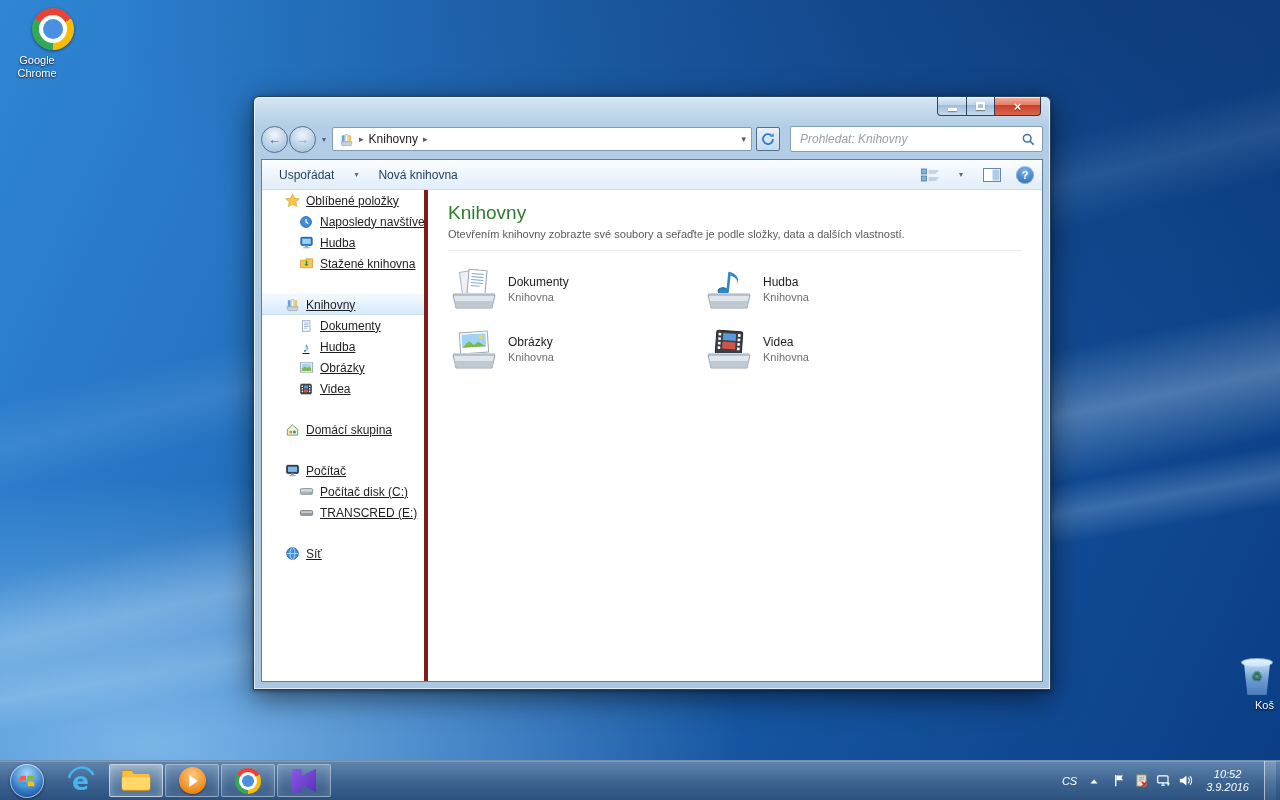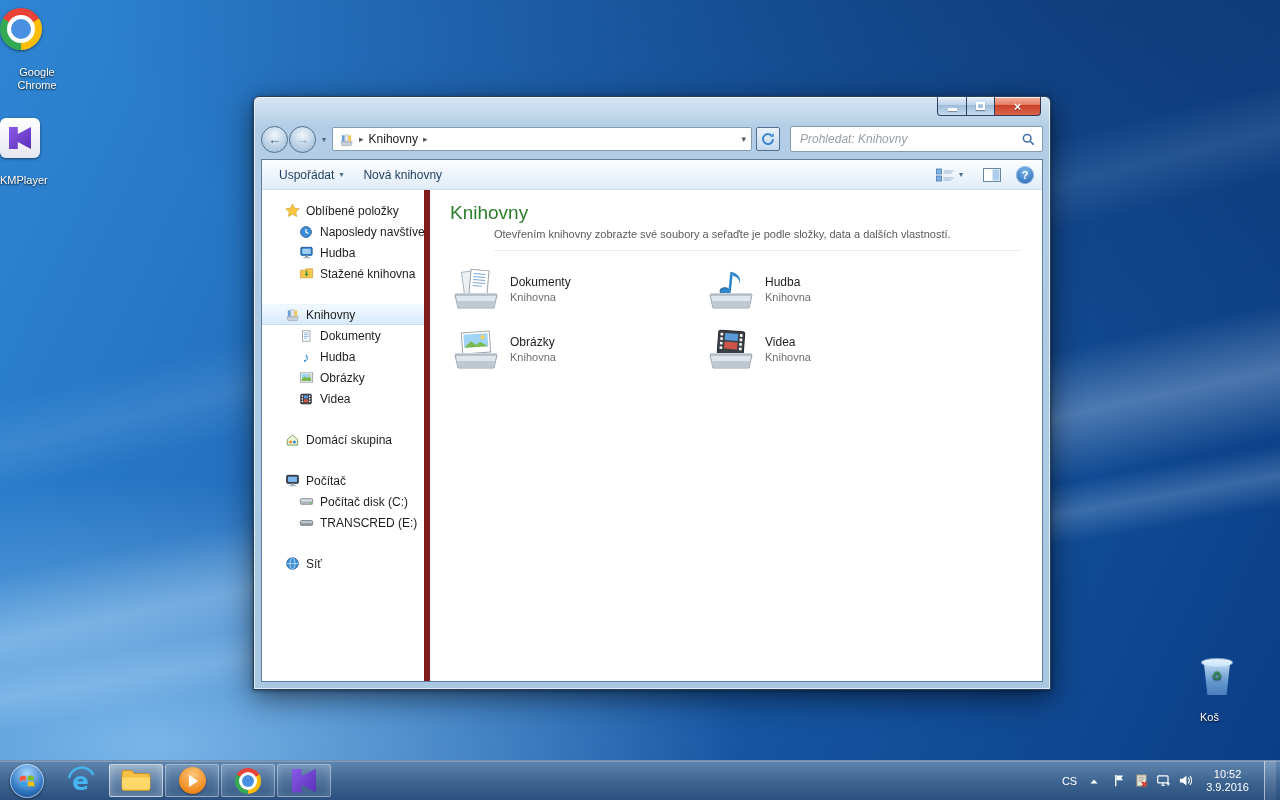--- a/index.html
+++ b/index.html
@@ -14,21 +14,21 @@
       linear-gradient(115deg,#2f86d4 0%,#1d63b2 45%,#0b3e86 100%);}
   .streak{position:absolute;pointer-events:none;}
   .s1{left:-12%;top:56%;width:135%;height:130px;transform:rotate(-12deg);
       background:linear-gradient(rgba(255,255,255,0),rgba(215,238,255,.30),rgba(255,255,255,0));}
   .s2{left:-10%;top:72%;width:130%;height:60px;transform:rotate(-10deg);
       background:linear-gradient(rgba(255,255,255,0),rgba(210,235,255,.22),rgba(255,255,255,0));}
   .s3{left:-10%;top:30%;width:130%;height:90px;transform:rotate(-14deg);
       background:linear-gradient(rgba(255,255,255,0),rgba(190,225,255,.12),rgba(255,255,255,0));}
 
   
-  .dicon{position:absolute;width:74px;display:flex;flex-direction:column;align-items:flex-start;gap:16px;
+  .dicon{position:absolute;width:74px;display:flex;flex-direction:column;align-items:flex-end;gap:4px;
     color:#fff;font-size:11px;text-align:center;text-shadow:0 1px 2px rgba(0,0,0,.9);cursor:default;line-height:13px;}
   .chrome-circle{width:42px;height:42px;border-radius:50%;position:relative;
     background:conic-gradient(from 60deg,#fbbc05 0 120deg,#34a853 120deg 240deg,#ea4335 240deg 360deg);
     box-shadow:0 1px 3px rgba(0,0,0,.5);}
   .chrome-circle::after{content:"";position:absolute;inset:11px;border-radius:50%;background:#4a90e2;box-shadow:0 0 0 4px #fff;}
   .chrome-sm{width:26px;height:26px;border-radius:50%;position:relative;
     background:conic-gradient(from 60deg,#fbbc05 0 120deg,#34a853 120deg 240deg,#ea4335 240deg 360deg);}
   .chrome-sm::after{content:"";position:absolute;inset:7px;border-radius:50%;background:#4a90e2;box-shadow:0 0 0 3px #fff;}
   .km-tile{width:40px;height:40px;border-radius:6px;background:linear-gradient(#ffffff,#e6e6f2);
     display:flex;align-items:center;justify-content:center;box-shadow:0 1px 3px rgba(0,0,0,.5);}
@@ -75,39 +75,39 @@
   .searchbox{margin-left:6px;flex:1;height:24px;background:#fff;border:1px solid #849cb4;border-radius:2px;
     display:flex;align-items:center;padding:12px 7px;box-sizing:border-box;}
   .searchbox input{flex:1;border:none;outline:none;background:transparent;font-family:"Liberation Sans",sans-serif;
     font-size:12px;color:#444;}
   .searchbox input::placeholder{color:#9aa0a6;font-style:italic;}
 
   .client{position:absolute;left:7px;right:7px;top:62px;bottom:7px;background:#fff;border:1px solid #5f7d9c;
     display:flex;flex-direction:column;overflow:hidden;}
   .toolbar{height:29px;flex:0 0 29px;background:linear-gradient(#fcfdff,#eef5fc 50%,#e1edf9);
     border-bottom:1px solid #cfdeee;display:flex;align-items:center;padding:0 8px;font-size:12px;color:#1e3c5c;gap:2px;}
-  .tool-btn{display:flex;align-items:center;gap:5px;padding:4px 9px;border-radius:2px;cursor:default;}
+  .tool-btn{display:flex;align-items:center;gap:20px;padding:4px 9px;border-radius:2px;cursor:default;}
   .caret{font-size:8px;color:#4a6a8a;}
   .tool-right{margin-left:auto;display:flex;align-items:center;gap:10px;}
   .help-circle{width:18px;height:18px;border-radius:50%;background:radial-gradient(circle at 50% 30%,#7fb6ec,#1b5fae);
     color:#fff;font-size:11px;font-weight:bold;display:flex;align-items:center;justify-content:center;
     box-shadow:inset 0 0 0 1px rgba(255,255,255,.4);}
 
   .body{flex:1;display:flex;min-height:0;}
-  .sidebar{width:162px;flex:0 0 162px;border-right:6px solid #7f1d1d;padding-top:10px;font-size:12px;color:#1e1e1e;overflow:hidden;}
+  .sidebar{width:162px;flex:0 0 162px;border-right:4px solid #7f1d1d;font-size:12px;color:#1e1e1e;overflow:hidden;text-decoration:underline;}
   .sgroup{margin-bottom:20px;}
   .srow{display:flex;align-items:center;height:21px;padding-left:22px;gap:6px;white-space:nowrap;cursor:default;}
   .srow.child{padding-left:36px;}
   .srow.selected{background:linear-gradient(#f3f9fe,#d7eafc);border-top:1px solid #eef6fd;border-bottom:1px solid #c6def2;height:19px;}
   .i16{width:16px;height:16px;flex:0 0 16px;display:flex;align-items:center;justify-content:center;}
   .note-glyph{color:#2f86c8;font-size:14px;line-height:1;}
 
   .main{flex:1;padding:12px 20px 0 20px;min-width:0;}
   .main-title{font-size:19px;color:#2c7d2c;}
-  .main-sub{font-size:11px;color:#5a5a5a;margin-top:4px;padding-bottom:10px;border-bottom:1px solid #eeeeee;white-space:nowrap;margin-left:44px;}
+  .main-sub{font-size:11px;color:#5a5a5a;margin-top:4px;padding-bottom:10px;border-bottom:1px solid #eeeeee;white-space:nowrap;}
   .grid{display:grid;grid-template-columns:255px 255px;row-gap:10px;margin-top:13px;}
   .libitem{display:flex;align-items:center;gap:8px;height:50px;cursor:default;}
   .lib-texts{display:flex;flex-direction:column;gap:2px;}
   .lib-name{font-size:12px;color:#1e1e1e;}
   .lib-type{font-size:11px;color:#6d6d6d;}
 
   .statusbar{height:57px;flex:0 0 57px;background:linear-gradient(#f4f8fd,#e3edf9);border-top:1px solid #ccdcec;
     display:flex;align-items:flex-start;padding:6px 12px 0 22px;gap:16px;}
   .status-text{margin-top:10px;font-size:12px;color:#3c3c3c;}
 
@@ -124,21 +124,21 @@
   .tb-btn{width:54px;display:flex;align-items:center;justify-content:center;position:relative;box-sizing:border-box;}
   .tb-btn.running{margin:3px 1px;border:1px solid rgba(255,255,255,.4);border-radius:2px;
     background:linear-gradient(rgba(255,255,255,.14),rgba(255,255,255,.04));
     box-shadow:inset 0 0 8px rgba(255,255,255,.18);}
   .tb-btn.active{background:linear-gradient(rgba(255,255,255,.32),rgba(200,230,255,.12));
     border-color:rgba(255,255,255,.6);box-shadow:inset 0 0 10px rgba(255,255,255,.35);}
   .wmp-circle{width:27px;height:27px;border-radius:50%;background:radial-gradient(circle at 50% 30%,#ffc97e,#ef8a1e 70%,#d06a10);
     display:flex;align-items:center;justify-content:center;box-shadow:0 1px 2px rgba(0,0,0,.4);}
   .wmp-circle .tri{width:0;height:0;border-left:9px solid #fff;border-top:6px solid transparent;border-bottom:6px solid transparent;margin-left:3px;}
 
-  .tray{margin-left:auto;display:flex;align-items:center;gap:9px;padding-right:4px;color:#fff;font-size:11px;}
+  .tray{margin-left:auto;display:flex;align-items:center;gap:9px;padding-right:4px;color:#fff;font-size:11px;font-style:italic;}
   .tray-lang{cursor:default;}
   .tray-icons{display:flex;align-items:center;gap:6px;}
   .tray-ic{width:16px;height:16px;display:flex;align-items:center;justify-content:center;}
   .clock{text-align:center;line-height:13px;margin-left:4px;cursor:default;}
   .show-desktop{width:11px;align-self:stretch;border-left:1px solid rgba(255,255,255,.55);
     background:linear-gradient(rgba(255,255,255,.18),rgba(255,255,255,.05));margin-left:6px;}
 </style>
 </head>
 <body>
 
@@ -146,26 +146,20 @@
 
   <div class="desktop">
     <div class="streak s1"></div>
     <div class="streak s2"></div>
     <div class="streak s3"></div>
   </div>
 
   <div class="dicon" style="left:0;top:8px;">
     <div class="chrome-circle"></div>
     <span>Google Chrome</span>
-  </div>
-  <div class="dicon" style="left:0;top:118px;">
-    <div class="km-tile">
-        <div class="km-glyph"></div>
-      </div>
-    <span>KMPlayer</span>
   </div>
   <div class="dicon" style="left:1200px;top:655px;">
     <div class="bin">
       <div class="bin-rim"></div>
         <div class="bin-body"></div>
         <div class="bin-mark">♻</div>
     </div>
     <span>Koš</span>
   </div>
 
@@ -217,21 +211,21 @@
     </div>
 
     <div class="client">
 
       <div class="toolbar">
         <div class="tool-btn">
           <span>Uspořádat</span>
           <span class="caret">▾</span>
         </div>
         <div class="tool-btn">
-          <span>Nová knihovny</span>
+          <span>Nová knihovna</span>
         </div>
         <div class="tool-right">
           <div class="tool-btn" style="padding:4px 5px;">
             <svg width="18" height="14" viewBox="0 0 18 14">
                 <rect x=".5" y="1" width="5" height="5" fill="#7fb2e0" stroke="#4a7ab0" stroke-width=".8"></rect>
                 <rect x=".5" y="8" width="5" height="5" fill="#7fb2e0" stroke="#4a7ab0" stroke-width=".8"></rect>
                 <path d="M7.5 3h10M7.5 5h8M7.5 10h10M7.5 12h8" stroke="#9ab4cc" stroke-width="1.2"></path>
               </svg>
             <span class="caret">▾</span>
           </div>

